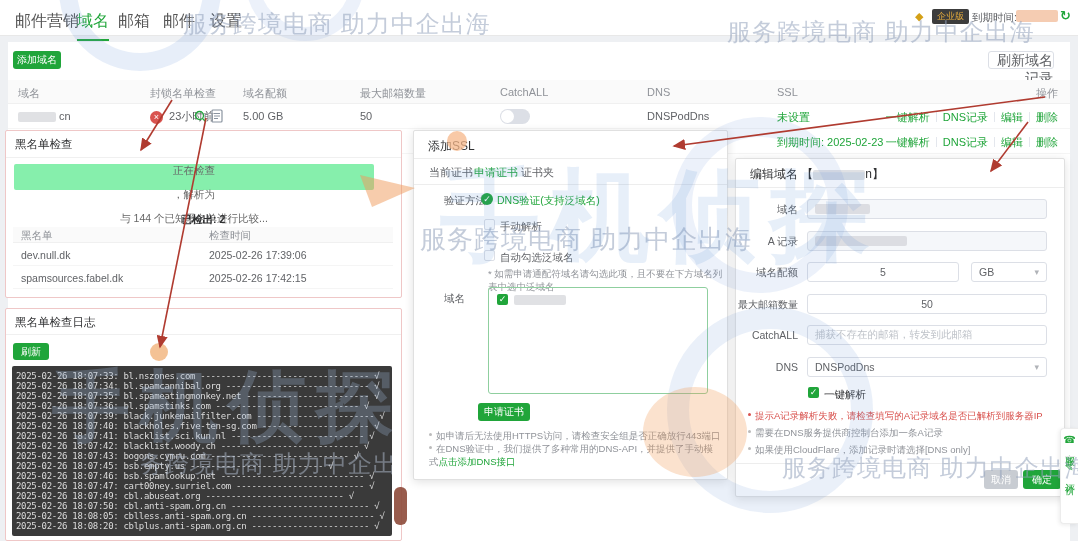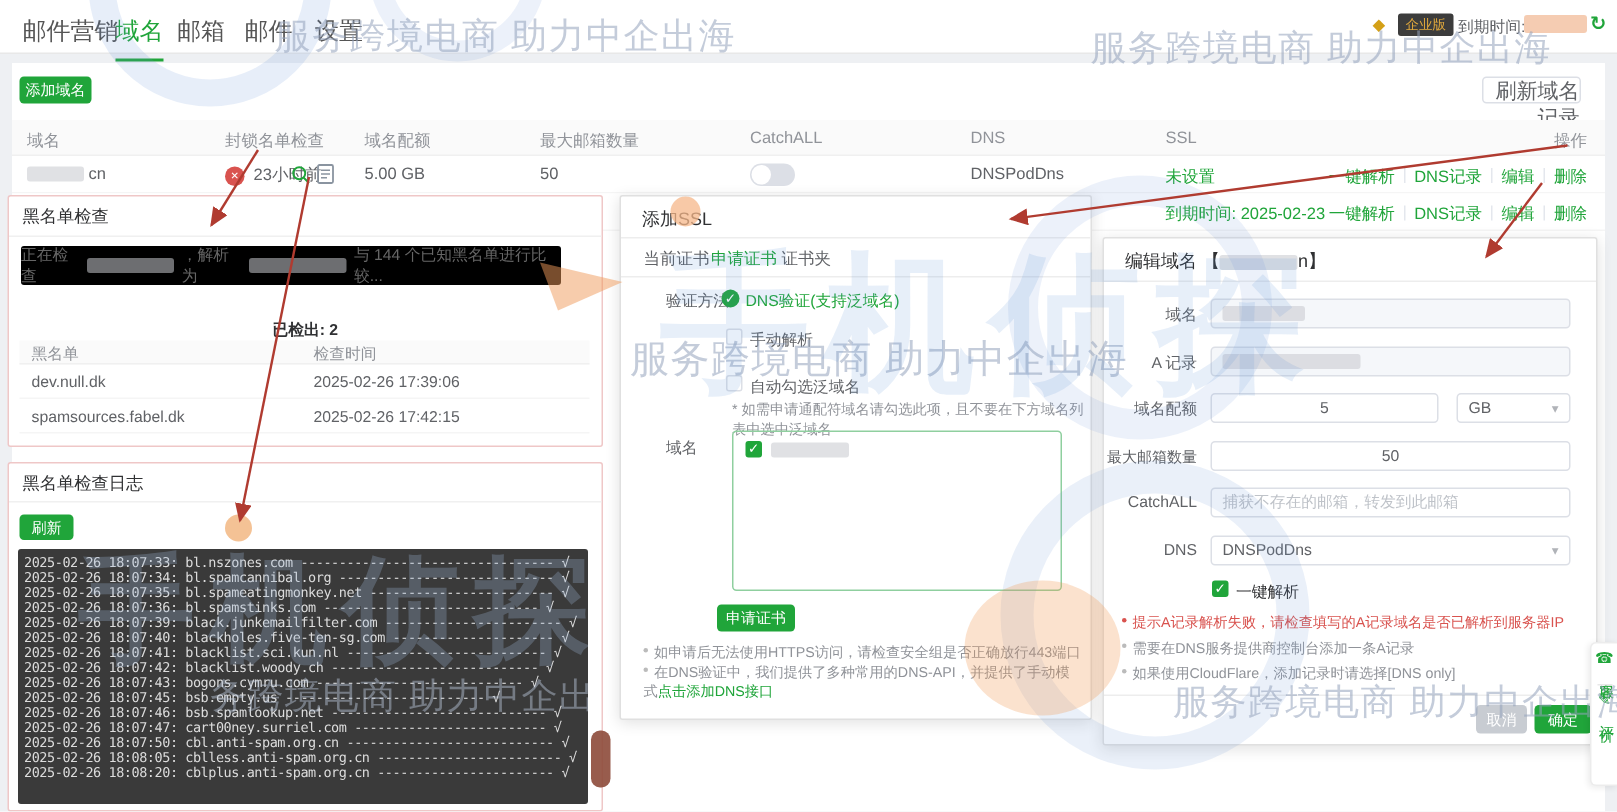--- a/index.html
+++ b/index.html
@@ -34,21 +34,21 @@
   .toggle { position:absolute; width:30px; height:15px; border-radius:8px; background:#dcdfe6; cursor:pointer; }
   .toggle .knob { position:absolute; left:1px; top:1px; width:13px; height:13px; border-radius:50%; background:#fff; }
   .lnk { color:#20a53a; font-size:11px; cursor:pointer; text-decoration:none; }
   .sep { display:inline-block; width:1px; height:10px; background:#e4e7ed; margin:0 6px; vertical-align:-1px; }
   .green-txt { color:#20a53a; }
 
   
   .panel { position:absolute; background:#fff; border:1px solid #efc7c7; border-radius:2px; z-index:6; }
   .panel-title { position:absolute; left:9px; top:6px; font-size:11.5px; color:#303133; }
   .panel-hr { position:absolute; left:0; right:0; height:1px; background:#f0f0f0; }
-  .status-bar { position:absolute; background:#000000; border-radius:2px; display:flex; align-items:center; justify-content:flex-start; gap:5px; font-size:10.5px; color:#666; }
+  .status-bar { position:absolute; background:#86efac; border-radius:2px; display:flex; align-items:center; justify-content:flex-start; gap:5px; font-size:10.5px; color:#666;flex-direction:column; }
   .mini-th { font-size:10.5px; color:#909399; }
   .mini-td { font-size:10.5px; color:#606266; }
 
   .terminal { position:absolute; left:12px; top:366px; width:380px; height:170px; background:#3a3a3a; border-radius:2px; padding:5px 4px; overflow:hidden; z-index:6; }
   .tline { font-family:"DejaVu Sans Mono","Liberation Mono",monospace; font-size:9px; line-height:10px; letter-spacing:-0.3px; color:#dcdcdc; white-space:pre; }
 
   
   .modal { position:absolute; background:#fff; border:1px solid #e0e0e0; border-radius:2px; box-shadow:0 2px 10px rgba(0,0,0,.12); }
   .modal-title { position:absolute; left:14px; top:7px; font-size:12px; color:#303133; }
   .mtab { position:absolute; top:6px; font-size:11px; color:#606266; cursor:pointer; }
@@ -184,20 +184,21 @@
     <div class="tline">2025-02-26 18:07:35: bl.spameatingmonkey.net ------------------------ √</div>
     <div class="tline">2025-02-26 18:07:36: bl.spamstinks.com ---------------------------- √</div>
     <div class="tline">2025-02-26 18:07:39: black.junkemailfilter.com ----------------------- √</div>
     <div class="tline">2025-02-26 18:07:40: blackholes.five-ten-sg.com --------------------- √</div>
     <div class="tline">2025-02-26 18:07:41: blacklist.sci.kun.nl -------------------------- √</div>
     <div class="tline">2025-02-26 18:07:42: blacklist.woody.ch --------------------------- √</div>
     <div class="tline">2025-02-26 18:07:43: bogons.cymru.com --------------------------- √</div>
     <div class="tline">2025-02-26 18:07:45: bsb.empty.us -------------------------- √</div>
     <div class="tline">2025-02-26 18:07:46: bsb.spamlookup.net ---------------------------- √</div>
     <div class="tline">2025-02-26 18:07:47: cart00ney.surriel.com ------------------------- √</div>
+    <div class="tline">2025-02-26 18:07:49: cbl.abuseat.org --------------------------- √</div>
     <div class="tline">2025-02-26 18:07:50: cbl.anti-spam.org.cn --------------------------- √</div>
     <div class="tline">2025-02-26 18:08:05: cblless.anti-spam.org.cn ------------------------ √</div>
     <div class="tline">2025-02-26 18:08:20: cblplus.anti-spam.org.cn ----------------------- √</div>
   </div>
 
   <div class="modal" style="left:413px; top:130px; width:315px; height:350px; z-index:10">
     <div class="modal-title">添加SSL</div>
     <div class="abs" style="left:0; top:27px; width:100%; height:1px; background:#ededed"></div>
     <div class="abs" style="left:0; top:28px; width:100%; height:26px; border-bottom:1px solid #ededed">
       <span class="mtab" style="left:15px">当前证书</span>

